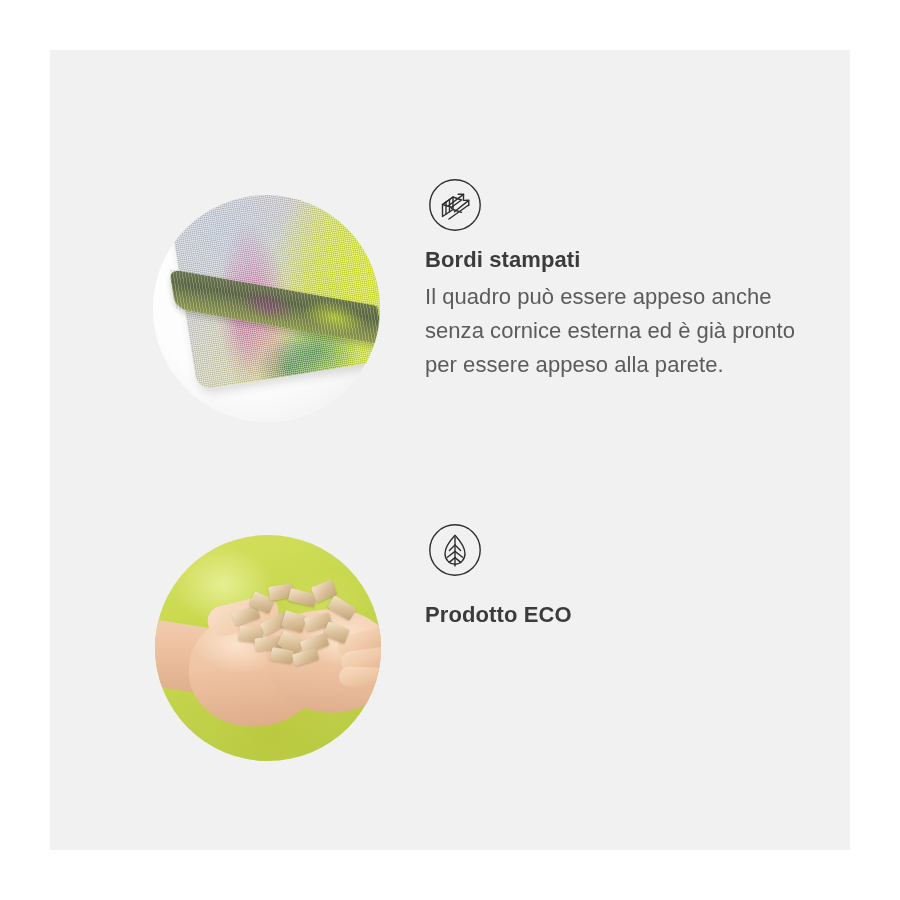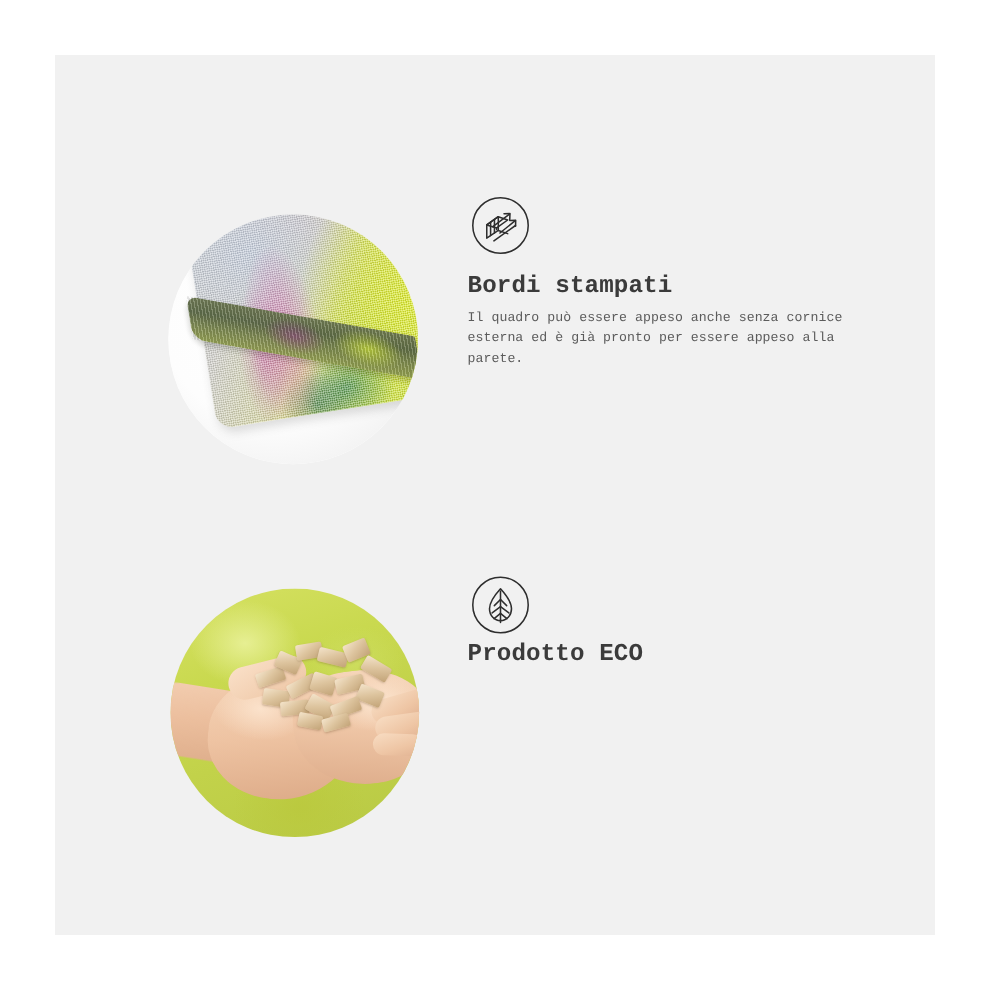--- a/index.html
+++ b/index.html
@@ -23,21 +23,20 @@
   }
 
   
   .panel {
     position: absolute;
     left: 50px;
     top: 50px;
     width: 800px;
     height: 800px;
     background: #f1f1f1;
-    font-family: Liberation Mono, monospace;
   }
 
   
   .feature {
     position: absolute;
     left: 0;
     width: 800px;
   }
   .feature-edges { top: 120px; height: 290px; }
   .feature-eco   { top: 395px; height: 290px; }
@@ -227,33 +226,33 @@
   .badge-edges { top: 8px; }
   .badge-eco   { top: 78px; }
 
   
   .text-block {
     position: absolute;
     left: 375px;
     width: 390px;
   }
   .tb-edges { top: 76px; }
-  .tb-eco   { top: 136px; }
+  .tb-eco   { top: 156px; }
 
   .feature-title {
     margin: 0 0 6px 0;
     font-size: 22px;
     font-weight: 600;
     line-height: 1.25;
     color: #3b3b3b;
     letter-spacing: 0.1px;
   }
   .feature-desc {
     margin: 0;
-    font-size: 12px;
+    font-size: 22px;
     line-height: 1.55;
     color: #5b5b5b;
     letter-spacing: 0.05px;
   }
 </style>
 </head>
 <body>
 
 <div class="page">
   <div class="panel">

